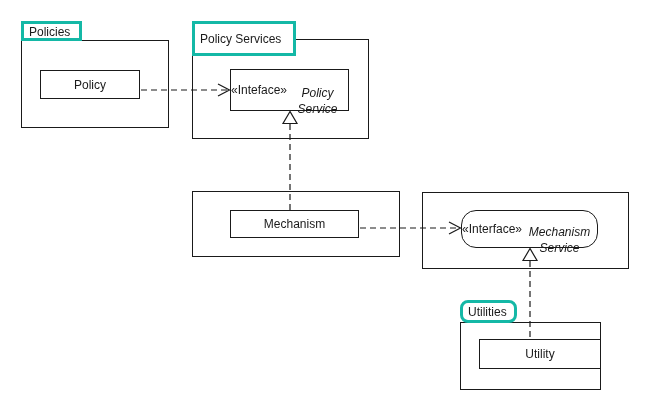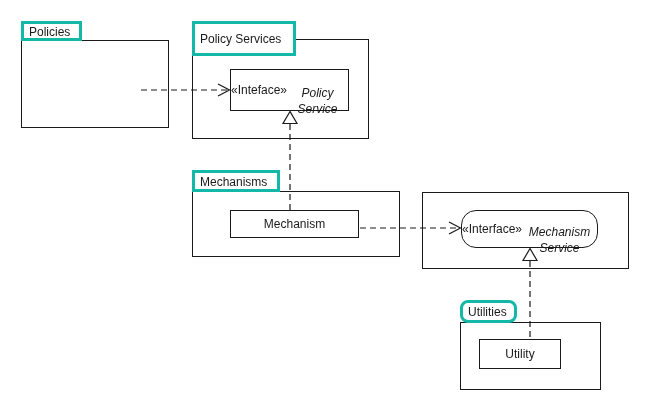--- a/index.html
+++ b/index.html
@@ -53,49 +53,49 @@
 </style>
 </head>
 <body>
 
 <div class="canvas">
 
   <div class="pkg-tab" style="left:21px; top:21px; width:61px; height:20px;">
     <span>Policies</span>
   </div>
   <div class="pkg-body" style="left:21px; top:40px; width:148px; height:88px;"></div>
+  <div class="cls" style="left:40px; top:70px; width:100px; height:29px;">
+    <span>Policy</span>
+  </div>
 
   <div class="pkg-tab" style="left:192px; top:21px; width:104px; height:35px;">
     <span>Policy Services</span>
   </div>
   <div class="pkg-body" style="left:192px; top:39px; width:177px; height:100px;"></div>
   <div class="cls iface" style="left:230px; top:69px; width:119px; height:42px;">
     <span class="stereo">«Inteface»</span>
     <span class="iname">Policy Service</span>
   </div>
 
-  <div class="pkg-tab" style="left:192px; top:170px; width:88px; height:22px;">
-    <span>Mechanisms</span>
-  </div>
   <div class="pkg-body" style="left:192px; top:191px; width:208px; height:66px;"></div>
   <div class="cls" style="left:230px; top:210px; width:129px; height:28px;">
     <span>Mechanism</span>
   </div>
 
   <div class="pkg-body" style="left:422px; top:192px; width:207px; height:77px;"></div>
   <div class="cls iface" style="left:461px; top:210px; width:137px; height:38px;border-radius:15px;">
     <span class="stereo">«Interface»</span>
     <span class="iname">Mechanism Service</span>
   </div>
 
   <div class="pkg-tab" style="left:460px; top:300px; width:57px; height:23px;border-radius:8px;">
     <span>Utilities</span>
   </div>
   <div class="pkg-body" style="left:460px; top:322px; width:141px; height:68px;"></div>
-  <div class="cls" style="left:479px; top:339px; width:82px; height:30px;">
+  <div class="cls" style="left:479px; top:339px; width:122px; height:30px;">
     <span>Utility</span>
   </div>
 
   <svg class="connectors" viewBox="0 0 650 410">
     <g stroke="#1a1a1a" stroke-width="1.2" fill="none">
        Policy Service dependency --&gt;
       <line x1="141" y1="90" x2="227" y2="90" stroke-dasharray="6 4"></line>
       <polyline points="218,84 229.5,90 218,96"></polyline>
 
        Mechanism Service dependency --&gt;

